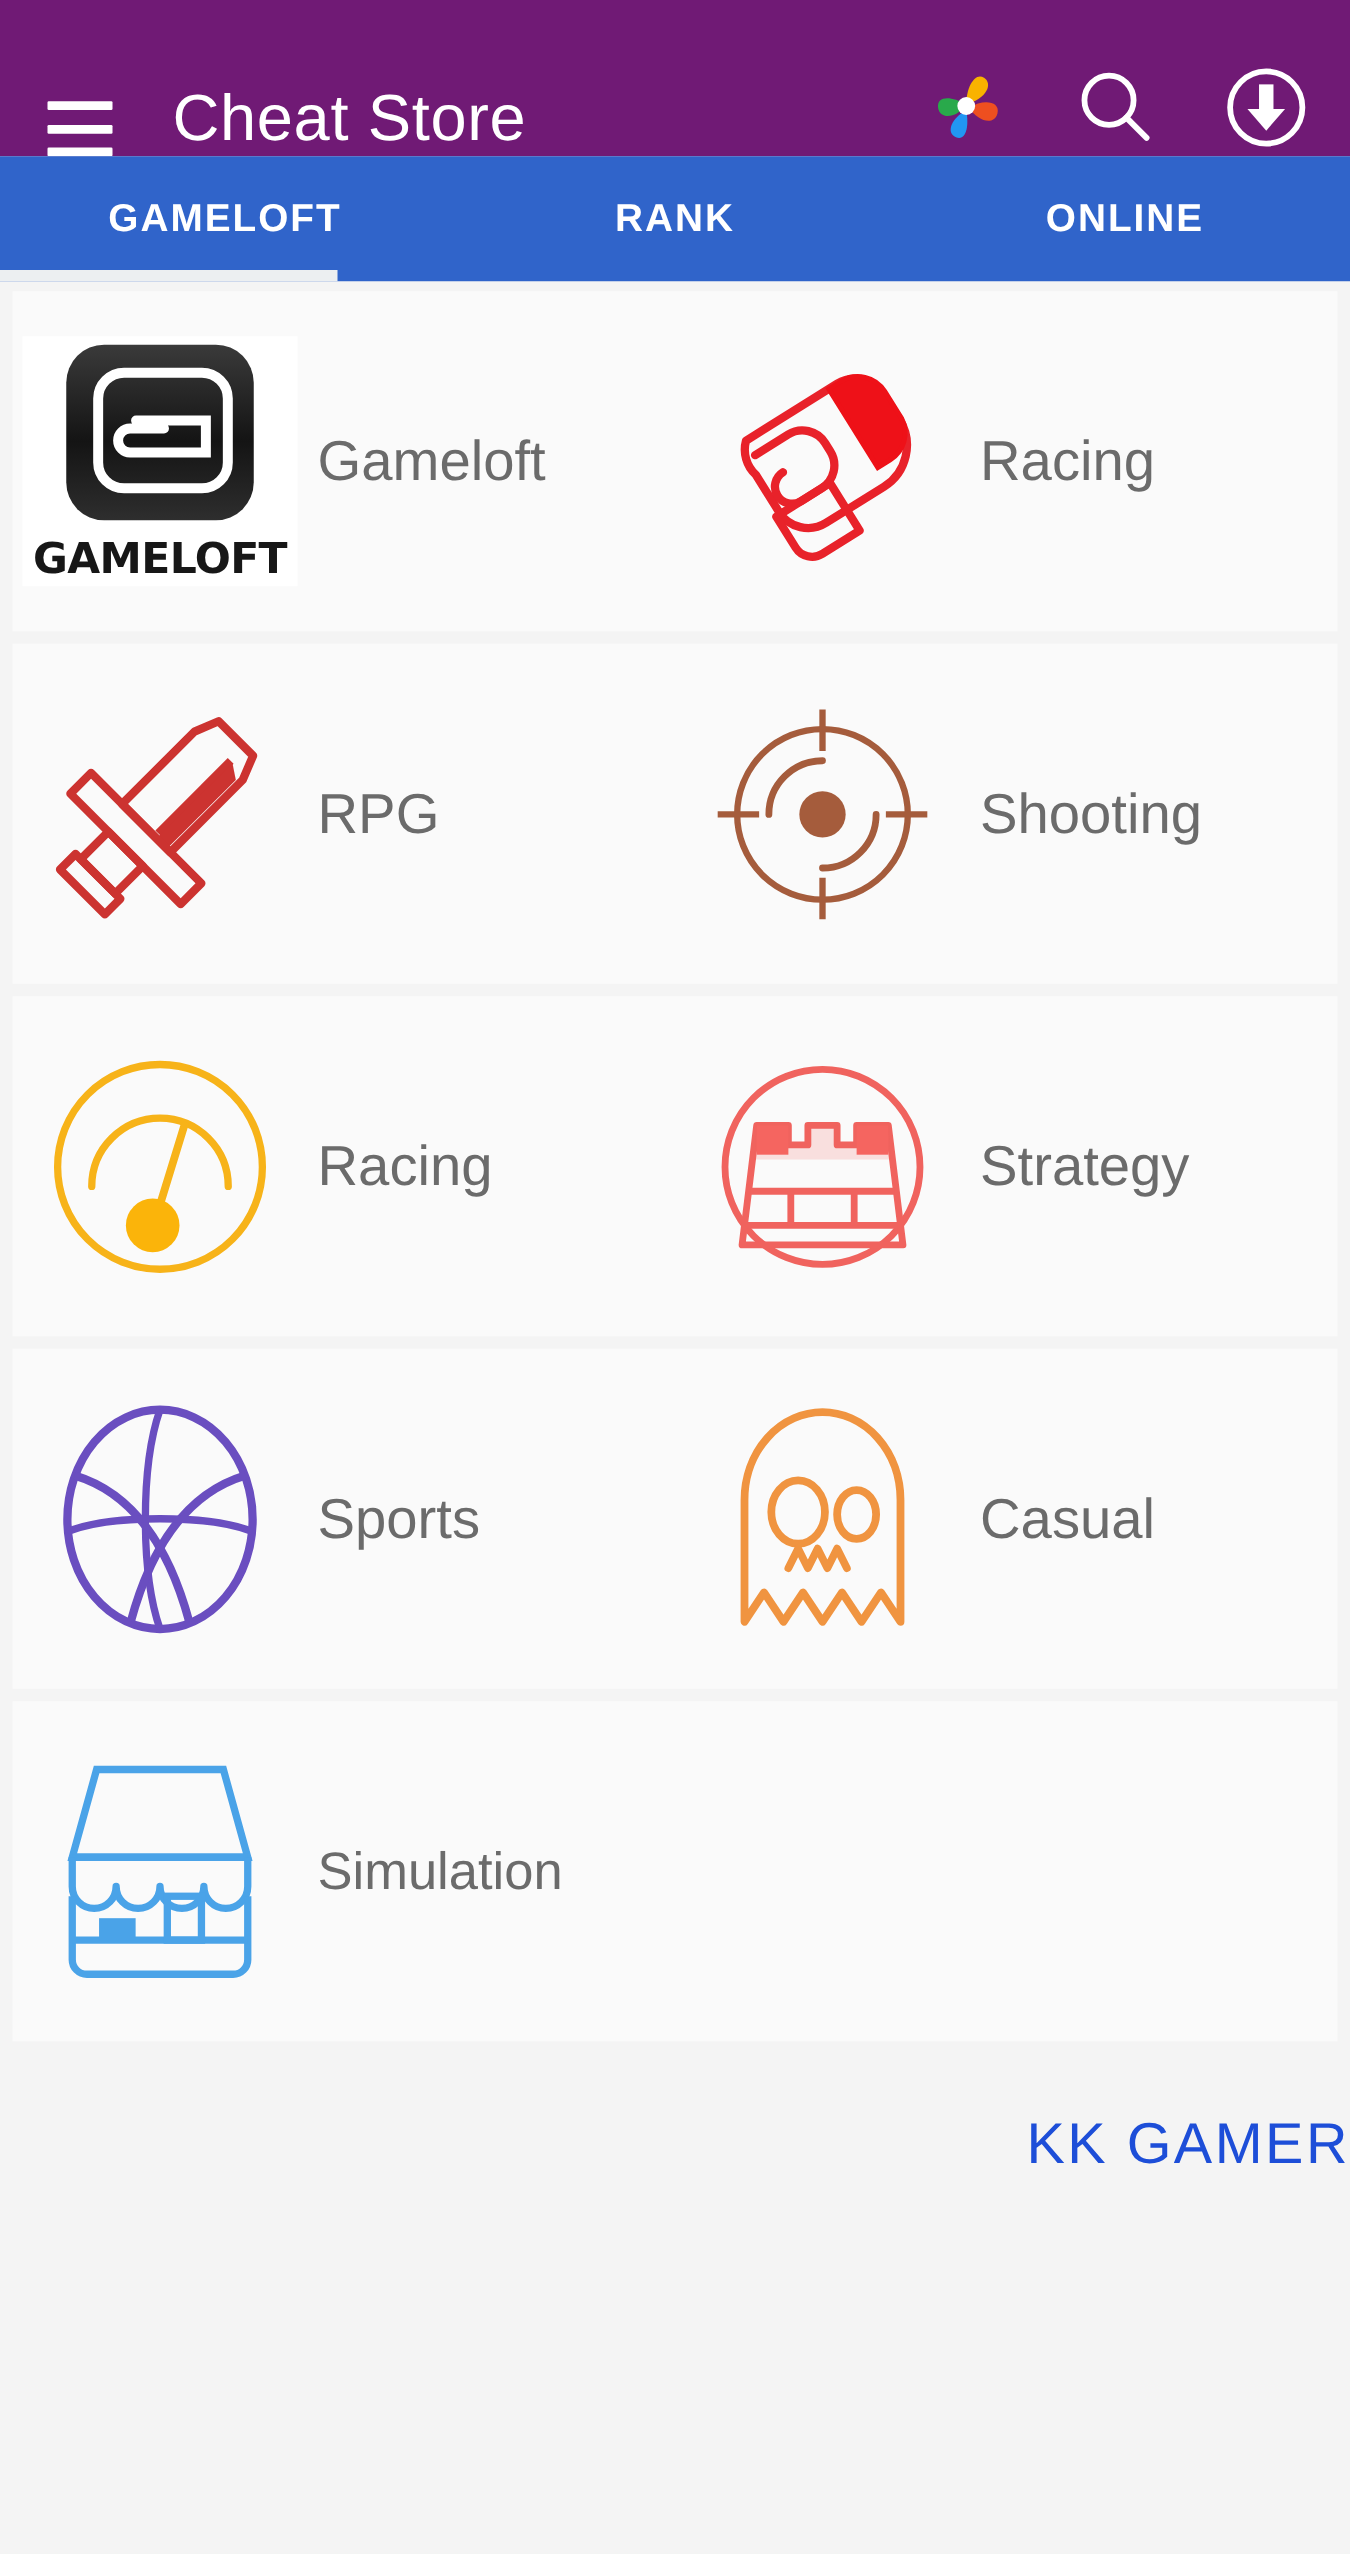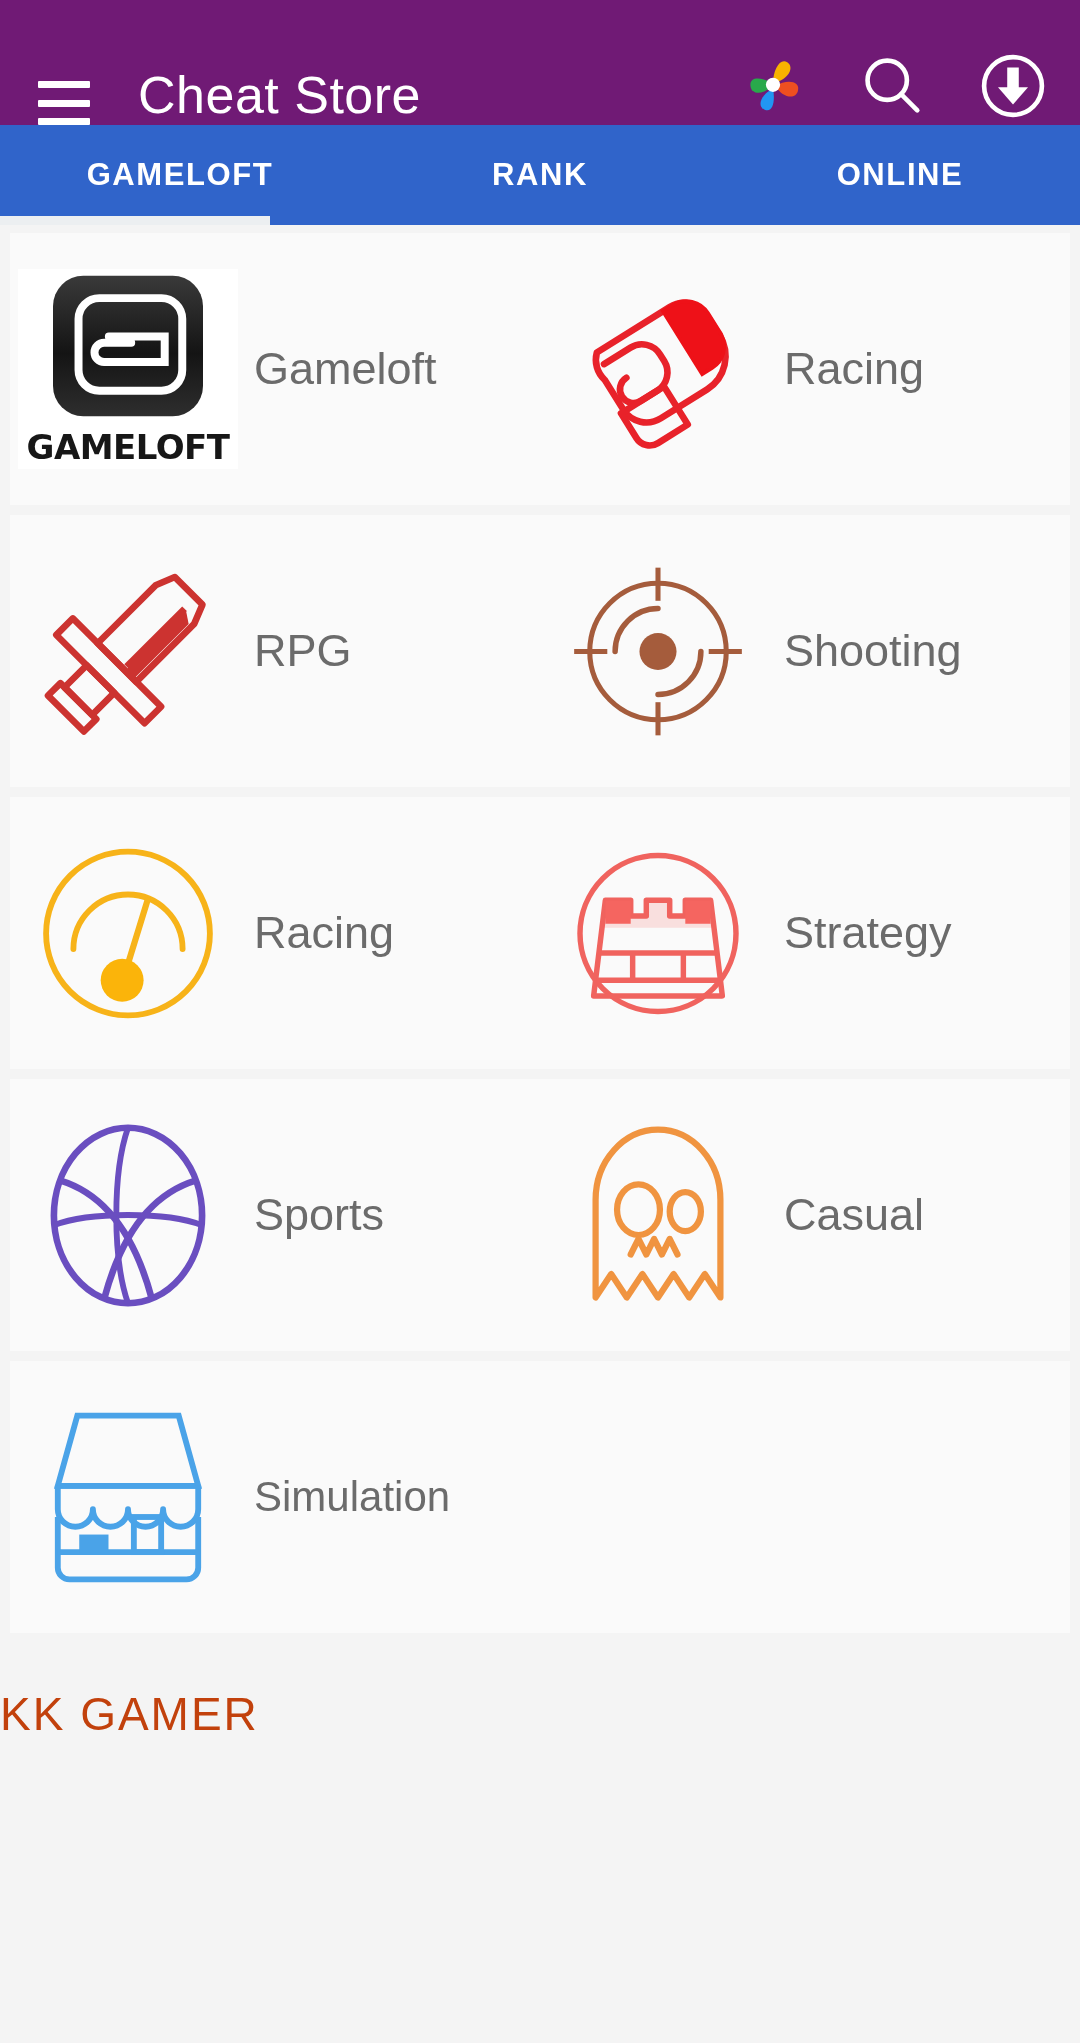--- a/index.html
+++ b/index.html
@@ -150,22 +150,22 @@
     font-family: "DejaVu Sans", sans-serif;
     font-weight: bold;
     font-size: 34px;
     letter-spacing: -0.5px;
     color: #171717;
     margin-top: 6px;
   }
 
   
   .watermark {
-    text-align: left;
-    color: #c2410c;
+    text-align: right;
+    color: #1d4ed8;
     font-size: 46px;
     letter-spacing: 2px;
     padding-top: 44px;
     user-select: none;
   }
 </style>
 </head>
 <body>
 
 <div class="appbar">

